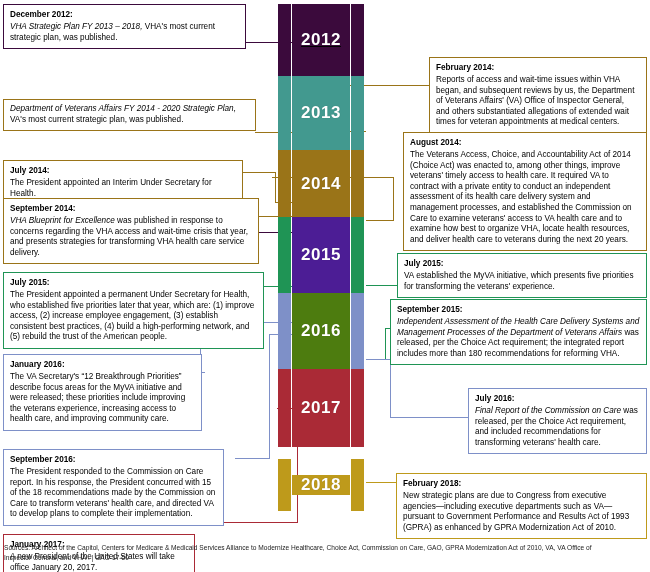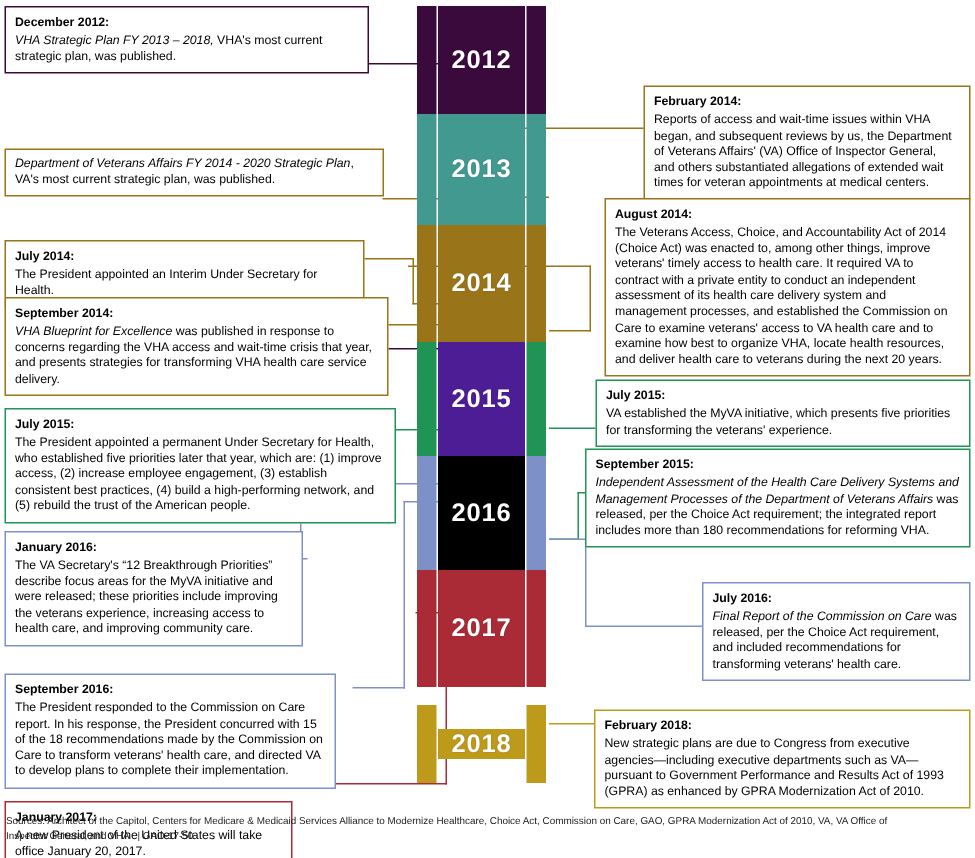--- a/index.html
+++ b/index.html
@@ -129,21 +129,21 @@
           <i></i>
           <i></i>
           <i></i>
           <i></i>
           <i></i>
           <i></i>
           <i></i>
           <i></i>
           <i></i>
       </div>
-      <div class="year-main" style="background:#3B0A3C;">
+      <div class="year-main" style="background:#3B0A3C;text-decoration:underline;">
         <span class="year-label">2012</span>
       </div>
       <div class="perf" style="background:#3B0A3C;">
         <i></i>
           <i></i>
           <i></i>
           <i></i>
           <i></i>
           <i></i>
           <i></i>
@@ -182,21 +182,21 @@
           <i></i>
           <i></i>
           <i></i>
           <i></i>
           <i></i>
           <i></i>
           <i></i>
       </div>
     </div>
 
-    <div class="year-band" style="height:78px;justify-content:space-between;">
+    <div class="year-band" style="height:67px;justify-content:space-between;">
       <div class="perf" style="background:#9A7418;">
         <i></i>
           <i></i>
           <i></i>
           <i></i>
           <i></i>
           <i></i>
           <i></i>
           <i></i>
           <i></i>
@@ -267,21 +267,21 @@
           <i></i>
           <i></i>
           <i></i>
           <i></i>
           <i></i>
           <i></i>
           <i></i>
           <i></i>
           <i></i>
       </div>
-      <div class="year-main" style="background:#000000;">
+      <div class="year-main" style="background:#4d7c0f;">
         <span class="year-label">2016</span>
       </div>
       <div class="perf" style="background:#7E90C8;">
         <i></i>
           <i></i>
           <i></i>
           <i></i>
           <i></i>
           <i></i>
           <i></i>

